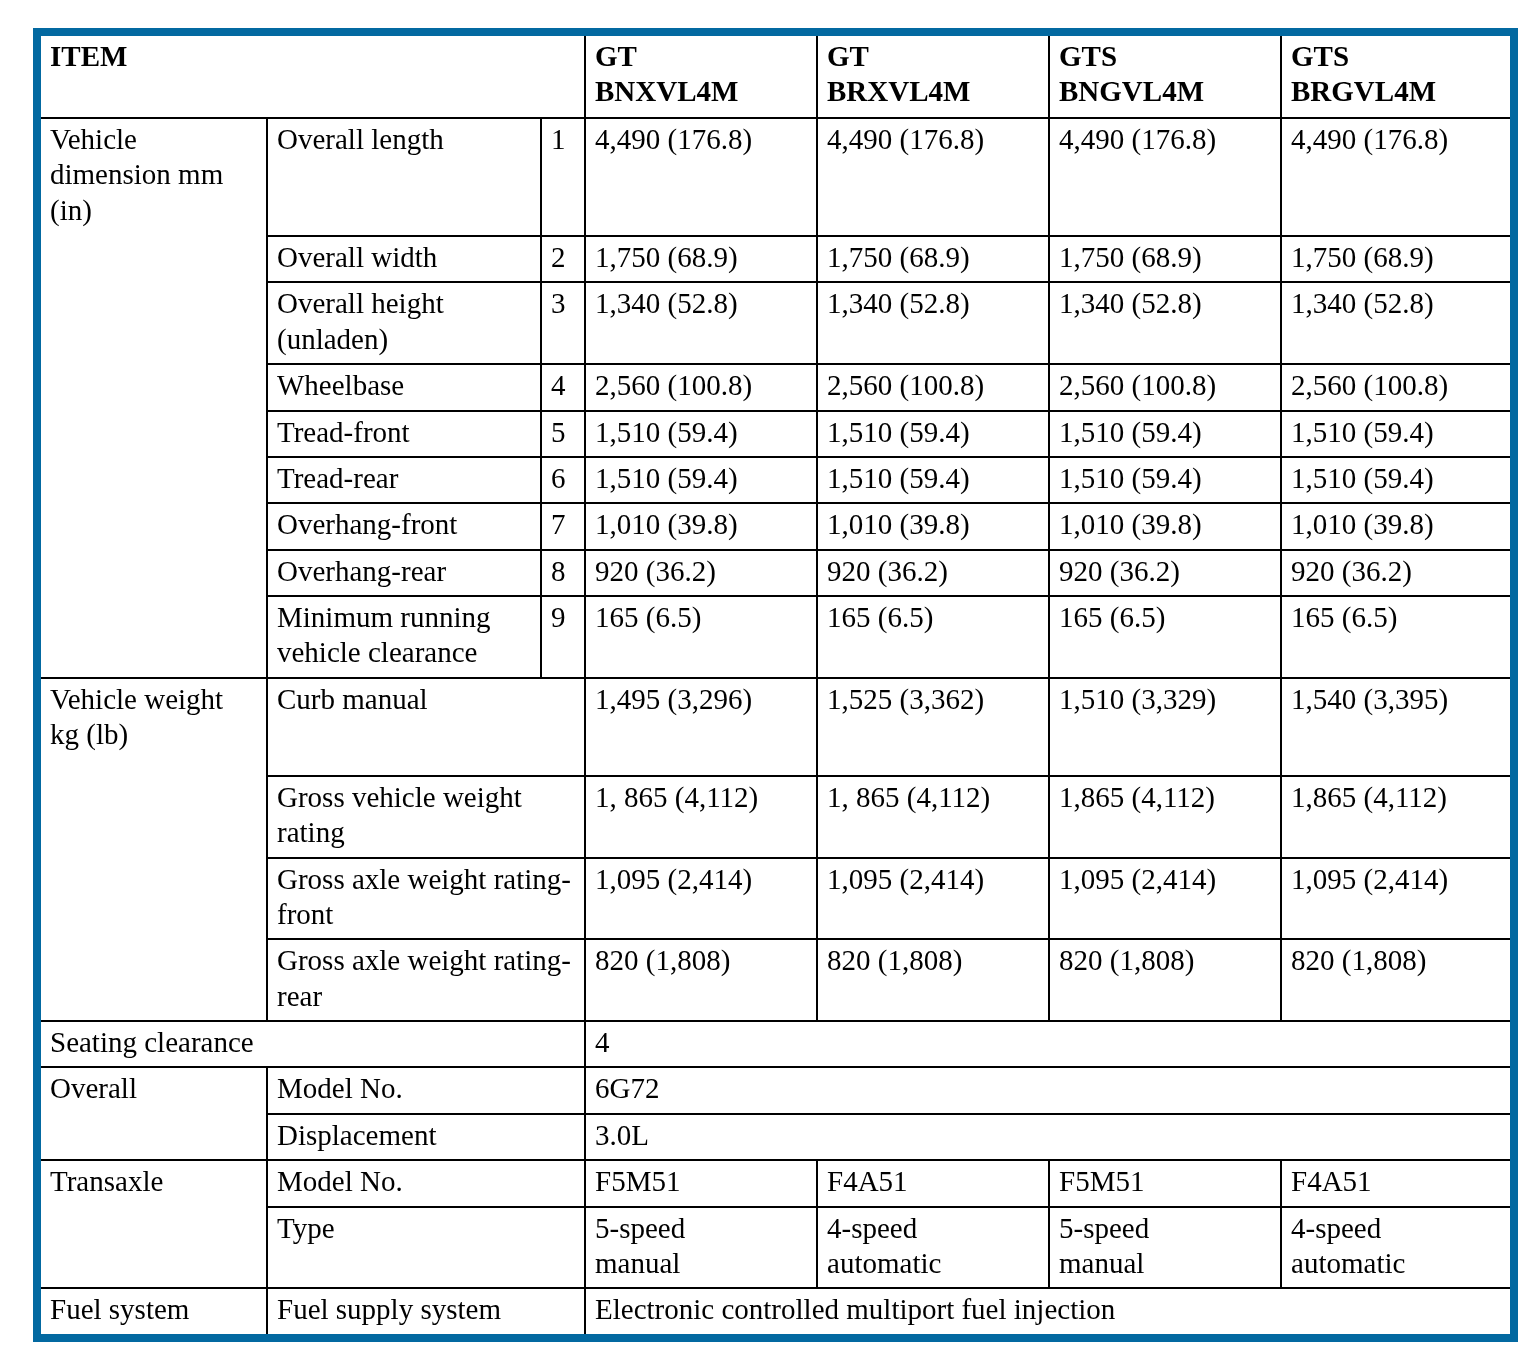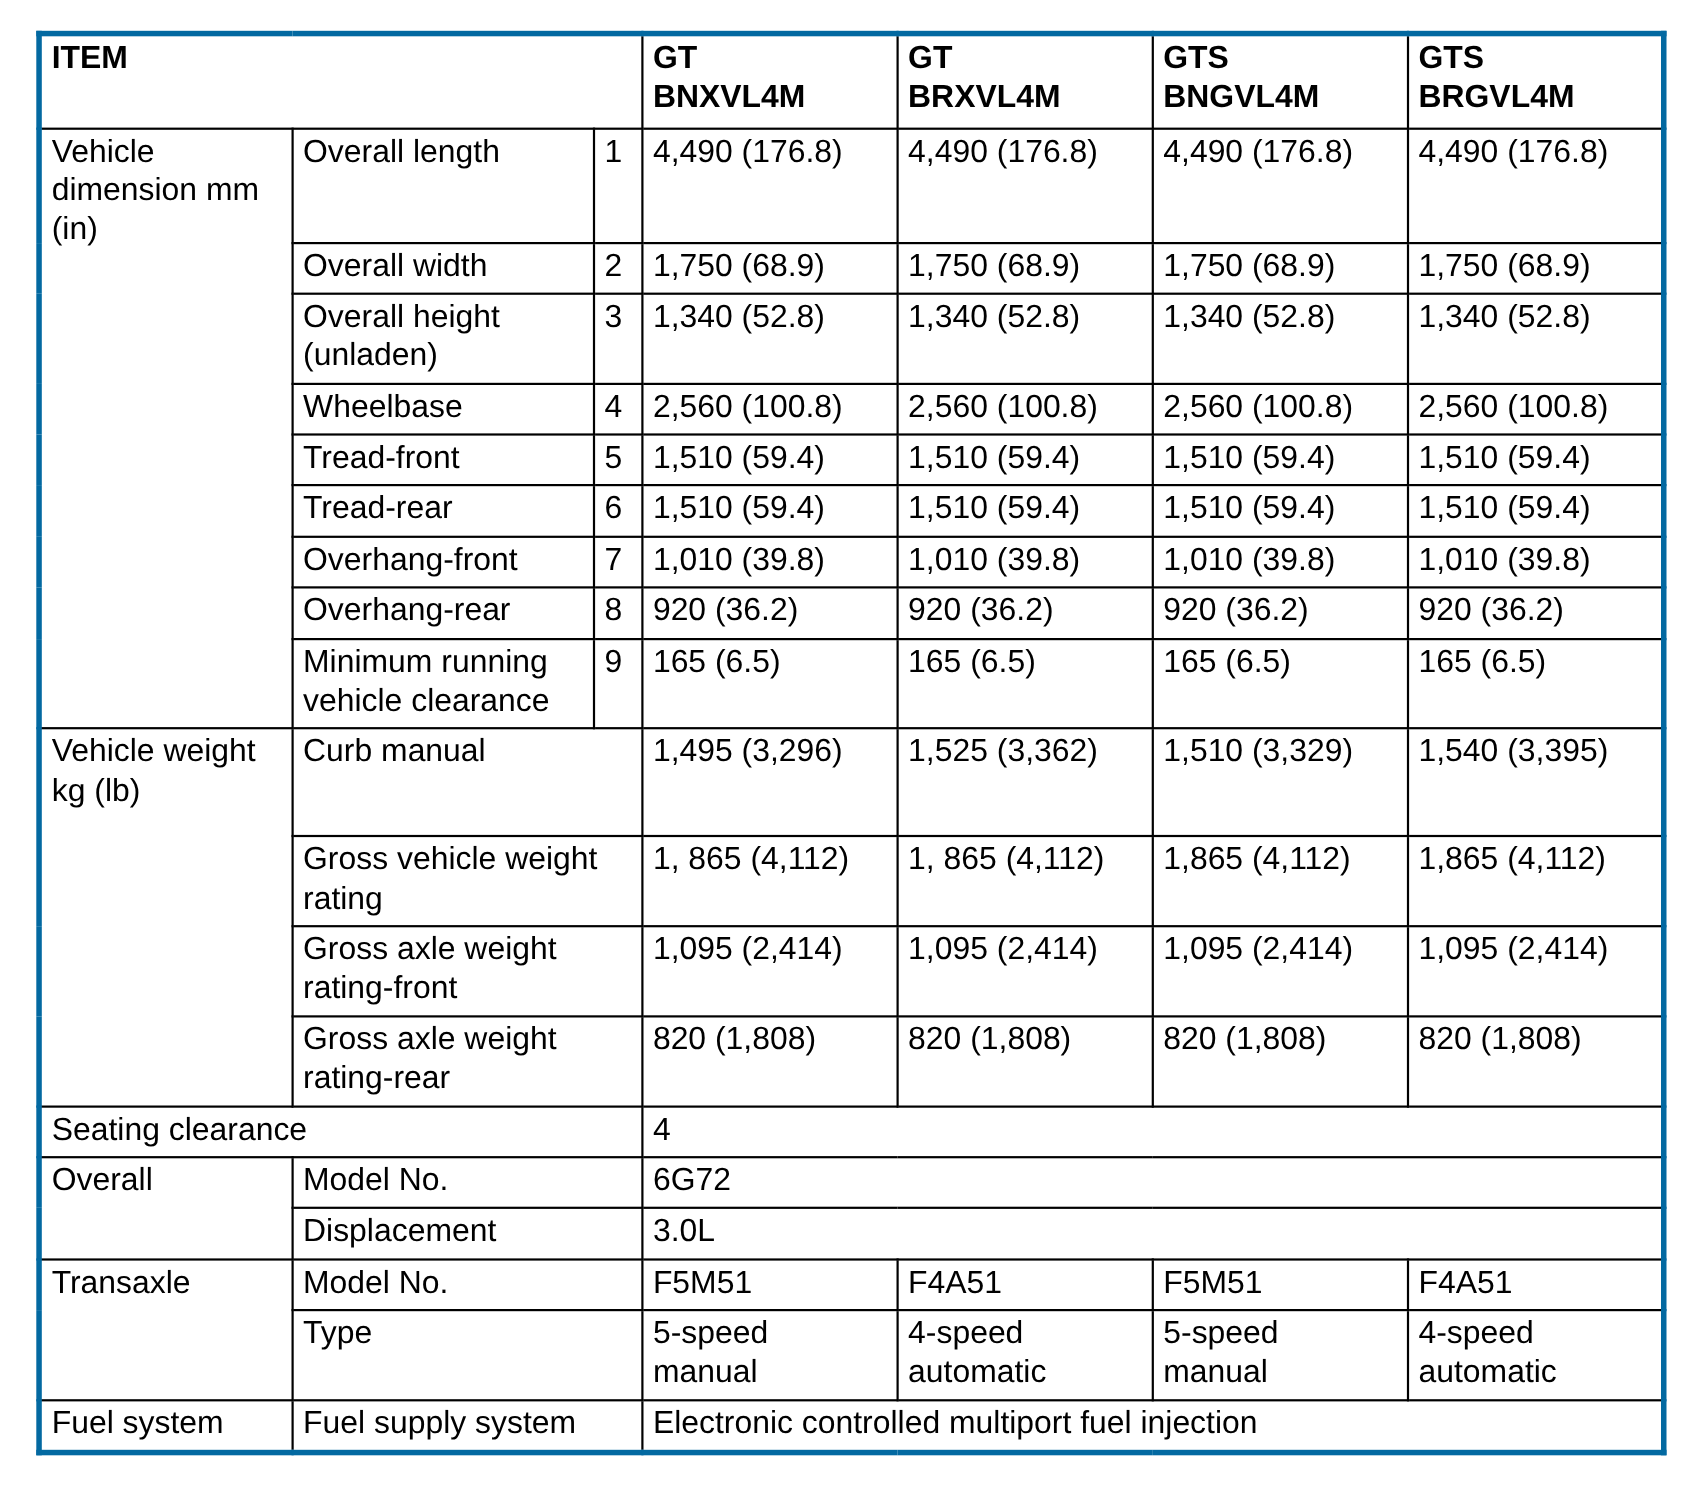--- a/index.html
+++ b/index.html
@@ -13,36 +13,37 @@
     color: #000000;
   }
   .page {
     padding: 28px 24px 40px 33px;
     background: #ffffff;
   }
   table.spec {
     border-collapse: collapse;
     table-layout: fixed;
     width: 1477px;
-    border: 5px solid #0369a1;
+    border: 8px solid #0369a1;
+    font-family: Liberation Serif, serif;
   }
   table.spec td, table.spec th {
     border: 2px solid #000000;
     padding: 3px 9px 6px 9px;
     vertical-align: top;
     text-align: left;
     white-space: pre-line;
     line-height: 1.22;
     overflow: hidden;
     word-wrap: break-word;
   }
   table.spec th {
     font-weight: bold;
   }
-  tr.row-tall-1 { height: 104px; }
+  tr.row-tall-1 { height: 118px; }
   tr.row-tall-2 { height: 98px; }
   thead tr { height: 86px; }
 </style>
 </head>
 <body>
 
 <div class="page">
   <table class="spec">
     <colgroup>
       <col style="width:230px">

